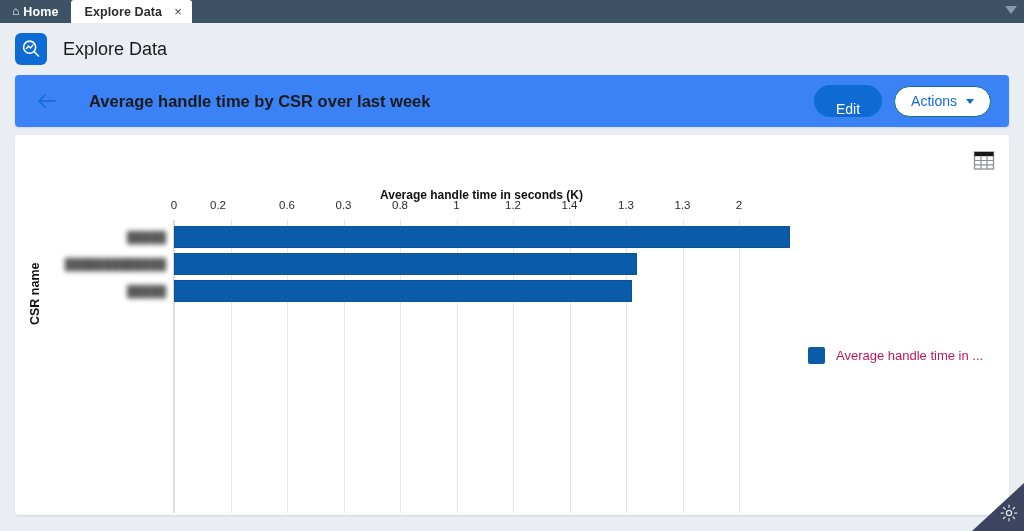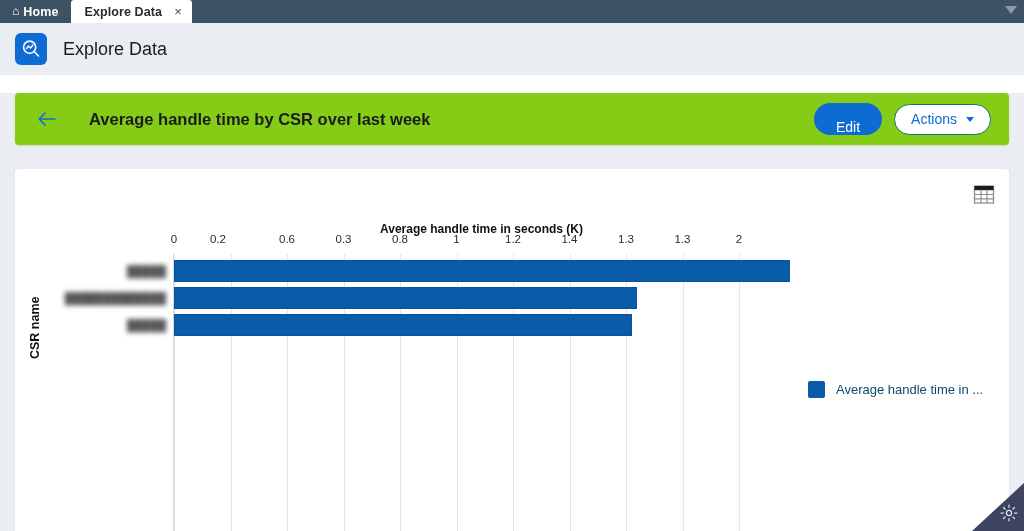--- a/index.html
+++ b/index.html
@@ -98,28 +98,27 @@
 
   
   .page {
     background: #eaeef2;
     padding: 0 15px 0 15px;
     height: 456px;
     box-sizing: border-box;
   }
 
   .title-card {
-    background: #84cc16;
+    background: #3b82f6;
     border-radius: 4px;
     height: 52px;
     display: flex;
     align-items: center;
     padding: 0 18px 0 12px;
     box-shadow: 0 1px 2px rgba(0,0,0,.10);
-    margin-top: 18px;
   }
   .back-btn {
     width: 40px; height: 32px;
     display: flex;
     align-items: center;
     justify-content: center;
     cursor: pointer;
     flex: none;
   }
   .view-title {
@@ -162,21 +161,21 @@
   }
   .btn-outline .caret {
     width: 0; height: 0;
     border-left: 4.5px solid transparent;
     border-right: 4.5px solid transparent;
     border-top: 5.5px solid #0f6bd4;
   }
 
   
   .chart-card {
-    margin-top: 24px;
+    margin-top: 8px;
     background: #ffffff;
     border-radius: 4px;
     height: 380px;
     position: relative;
     box-shadow: 0 1px 2px rgba(0,0,0,.10);
     overflow: hidden;
     padding-left: 24px;
   }
   .table-toggle {
     position: absolute;
@@ -271,21 +270,21 @@
     gap: 11px;
   }
   .legend-swatch {
     width: 17px; height: 17px;
     background: #0b5ca8;
     border-radius: 2px;
     flex: none;
   }
   .legend-label {
     font-size: 13px;
-    color: #0c4a6e;
+    color: #be185d;
     white-space: nowrap;
   }
 
   
   .corner-widget {
     position: fixed;
     right: 0;
     bottom: 0;
     width: 52px;
     height: 48px;

